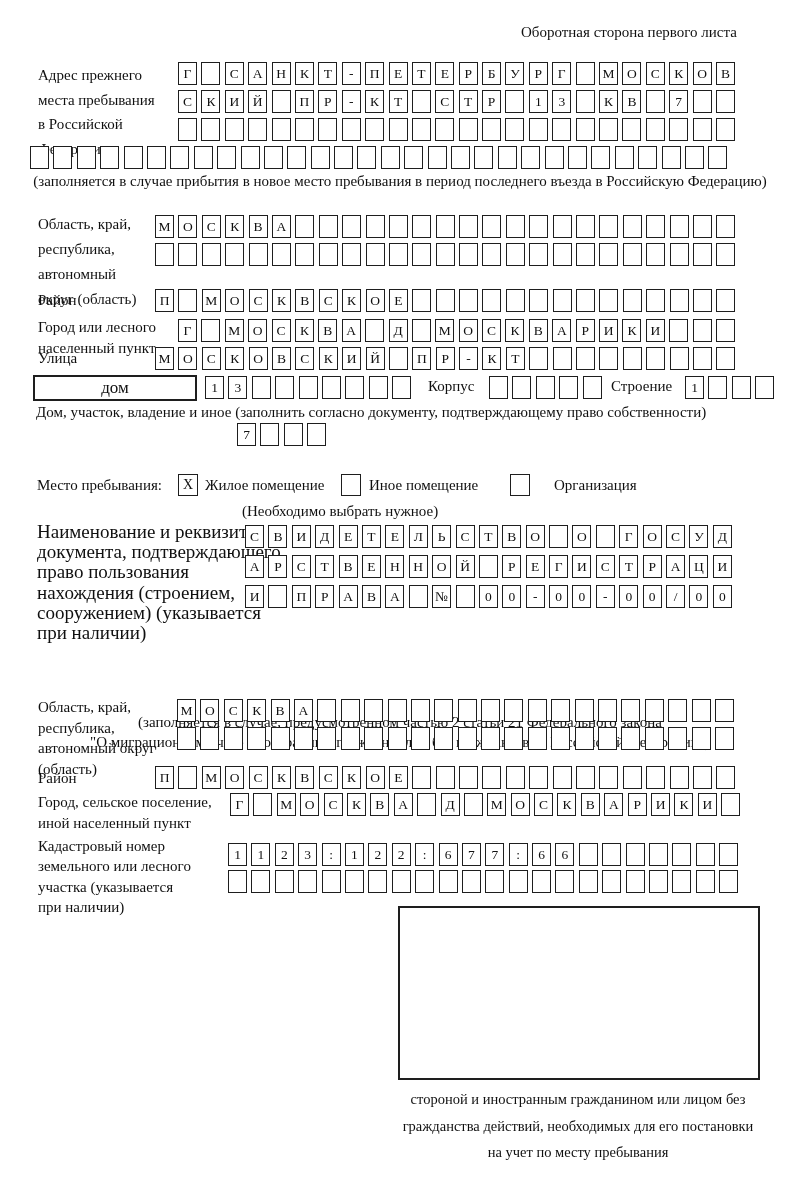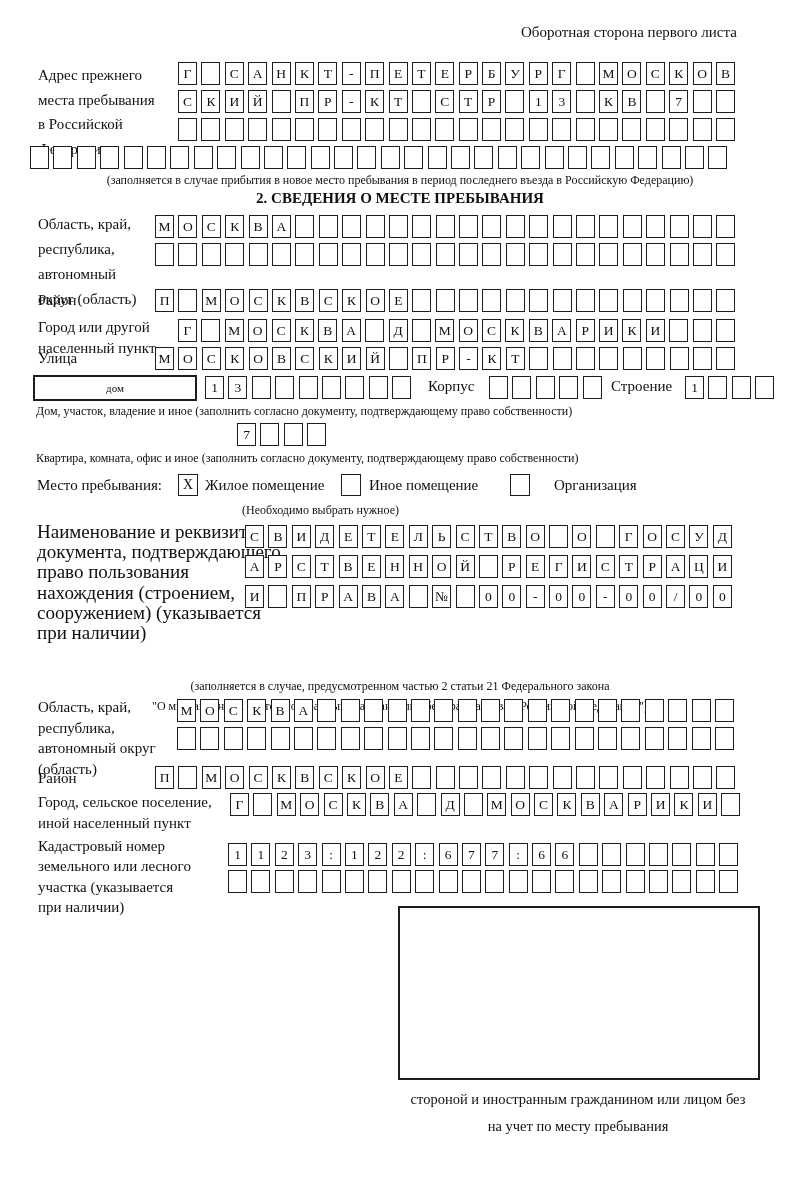--- a/index.html
+++ b/index.html
@@ -3,25 +3,25 @@
 <meta charset="utf-8">
 <style>
   html,body{margin:0;padding:0;background:#fff}
   .page{position:relative;width:800px;height:1180px;background:#ffffff;color:#101010;
         font-family:Liberation Serif, serif;overflow:hidden}
   .abs{position:absolute}
   .cellrow{display:flex;gap:4.4px}
   .cell{flex:none;width:17px;height:21px;border:1.6px solid #1e1e1e;background:#fff;
         display:flex;align-items:center;justify-content:center;font-size:13.5px;line-height:1}
   .lbl{font-size:15px;white-space:nowrap}
-  .small{font-size:12px;white-space:nowrap}
+  .small{font-size:15px;white-space:nowrap}
   .b{font-weight:bold}
   .ctr{left:0;width:800px;text-align:center}
   .longbox{border:2px solid #1e1e1e;background:#fff;display:flex;align-items:center;
-           justify-content:center;font-size:11px}
+           justify-content:center;font-size:17px}
   .chk{flex:none;width:18px;height:20px;border:1.7px solid #1e1e1e;background:#fff;
        display:flex;align-items:center;justify-content:center;font-size:14px;line-height:1}
   .stamp{border:2px solid #1e1e1e;background:#fff}
   .caption{font-size:14.5px;line-height:26.5px;text-align:center}
 </style>
 </head>
 <body>
 
 <div class="page">
 
@@ -138,21 +138,20 @@
       <span class="cell"></span>
       <span class="cell"></span>
       <span class="cell"></span>
       <span class="cell"></span>
       <span class="cell"></span>
       <span class="cell"></span>
       <span class="cell"></span>
     </div>
   <div class="abs ctr small" style="top:173px">(заполняется в случае прибытия в новое место пребывания в период последнего въезда в Российскую Федерацию)</div>
 
-  <div class="abs ctr lbl b" style="top:190px">2. СВЕДЕНИЯ О МЕСТЕ ПРЕБЫВАНИЯ</div>
 
   <div class="abs lbl" style="left:38px;top:212px;line-height:25px">
       <div>Область, край,</div>
       <div>республика,</div>
       <div>автономный</div>
       <div>округ (область)</div>
     </div>
   <div class="abs cellrow" style="left:155px;top:215px">
       <span class="cell">М</span>
       <span class="cell">О</span>
@@ -231,21 +230,21 @@
       <span class="cell"></span>
       <span class="cell"></span>
       <span class="cell"></span>
       <span class="cell"></span>
       <span class="cell"></span>
       <span class="cell"></span>
       <span class="cell"></span>
     </div>
 
   <div class="abs lbl" style="left:38px;top:317px;line-height:21px">
-      <div>Город или другой</div>
+      <div>Город или лесного</div>
       <div>населенный пункт</div>
     </div>
   <div class="abs cellrow" style="left:178px;top:319px">
       <span class="cell">Г</span>
       <span class="cell"></span>
       <span class="cell">М</span>
       <span class="cell">О</span>
       <span class="cell">С</span>
       <span class="cell">К</span>
       <span class="cell">В</span>
@@ -325,21 +324,20 @@
       <span class="cell"></span>
     </div>
   <div class="abs small" style="left:36px;top:404px">Дом, участок, владение и иное (заполнить согласно документу, подтверждающему право собственности)</div>
 
   <div class="abs cellrow" style="left:237px;top:423px">
       <span class="cell">7</span>
       <span class="cell"></span>
       <span class="cell"></span>
       <span class="cell"></span>
     </div>
-  <div class="abs small" style="left:36px;top:451px">Квартира, комната, офис и иное (заполнить согласно документу, подтверждающему право собственности)</div>
 
   <div class="abs lbl" style="left:37px;top:477px">Место пребывания:</div>
   <div class="abs chk" style="left:178px;top:474px">X</div>
   <div class="abs lbl" style="left:205px;top:477px">Жилое помещение</div>
   <div class="abs chk" style="left:341px;top:474px"></div>
   <div class="abs lbl" style="left:369px;top:477px">Иное помещение</div>
   <div class="abs chk" style="left:510px;top:474px"></div>
   <div class="abs lbl" style="left:554px;top:477px">Организация</div>
   <div class="abs small" style="left:242px;top:503px">(Необходимо выбрать нужное)</div>
 
@@ -414,21 +412,21 @@
       <span class="cell">0</span>
       <span class="cell">0</span>
       <span class="cell">-</span>
       <span class="cell">0</span>
       <span class="cell">0</span>
       <span class="cell">/</span>
       <span class="cell">0</span>
       <span class="cell">0</span>
     </div>
 
-  <div class="abs ctr small" style="top:676px;line-height:20px">
+  <div class="abs ctr small" style="top:712px;line-height:20px">
       <div>(заполняется в случае, предусмотренном частью 2 статьи 21 Федерального закона</div>
       <div>"О миграционном учете иностранных граждан и лиц без гражданства в Российской Федерации")</div>
     </div>
 
   <div class="abs lbl" style="left:38px;top:697px;line-height:20.5px">
       <div>Область, край,</div>
       <div>республика,</div>
       <div>автономный округ</div>
       <div>(область)</div>
     </div>
@@ -594,16 +592,17 @@
       <span class="cell"></span>
       <span class="cell"></span>
       <span class="cell"></span>
       <span class="cell"></span>
       <span class="cell"></span>
     </div>
 
   <div class="abs stamp" style="left:398px;top:906px;width:358px;height:170px"></div>
   <div class="abs caption" style="left:393px;top:1086px;width:370px">
       <div>стороной и иностранным гражданином или лицом без</div>
+      <div>гражданства действий, необходимых для его постановки</div>
       <div>на учет по месту пребывания</div>
     </div>
 
 </div>
 
 </body></html>

